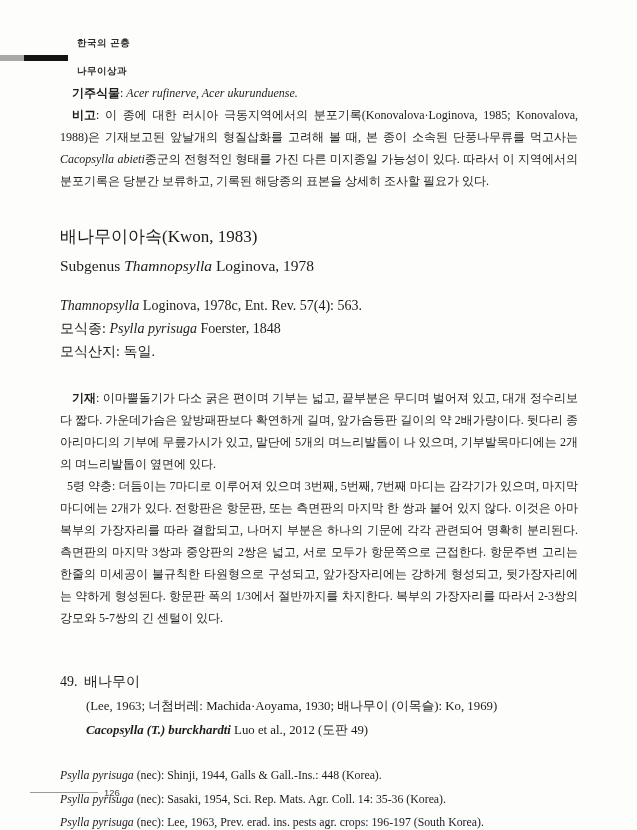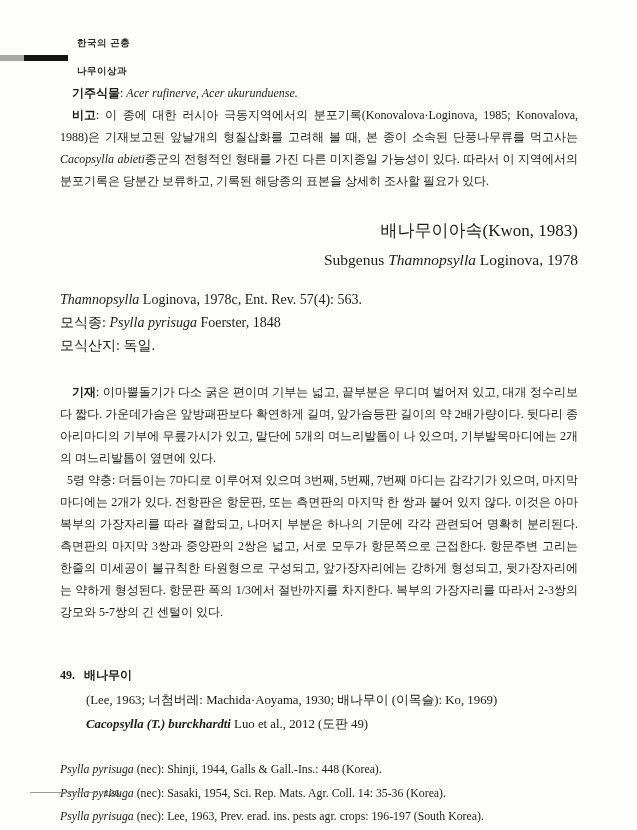--- a/index.html
+++ b/index.html
@@ -24,30 +24,30 @@
   
   .content { position:absolute; left:60px; width:518px; top:82px; }
   p { margin:0; }
   .body-text { font-size:12px; line-height:22px; text-align:justify; }
   .indent { text-indent:12px; }
   .indent-sm { text-indent:7px; }
   .lbl { font-weight:bold; }
   .sci { font-style:italic; }
   .sci-b { font-style:italic; font-weight:bold; }
 
-  .subgenus-heading { text-align:right; margin-top:24px; }
+  .subgenus-heading { text-align:left; margin-top:30px; }
   .subgenus-kr { font-size:17px; line-height:29px; }
   .subgenus-latin { font-size:15.5px; line-height:29px; }
 
   .citation-block { margin-top:14px; font-size:14px; line-height:23px; }
 
   .desc-block { margin-top:24px; }
 
   .species-block { margin-top:30px; }
-  .species-title { font-size:12px; font-weight:bold; line-height:25px;margin-top:40px; }
+  .species-title { font-size:14px; font-weight:normal; line-height:25px;margin-top:40px; }
   .species-no { display:inline-block; min-width:24px; }
   .species-sub { margin-left:26px; font-size:12.8px; line-height:24px; }
 
   .synonymy { margin-top:22px; font-size:11.8px; line-height:23.5px; }
   sup { font-size:7.5px; vertical-align:super; line-height:0; }
 
   .page-footer { position:absolute; left:0; top:787px; display:flex; align-items:center;padding-left:30px; }
   .footer-rule { width:68px; height:1px; background:#9a9a9a; }
   .footer-page {
     margin-left:6px;

